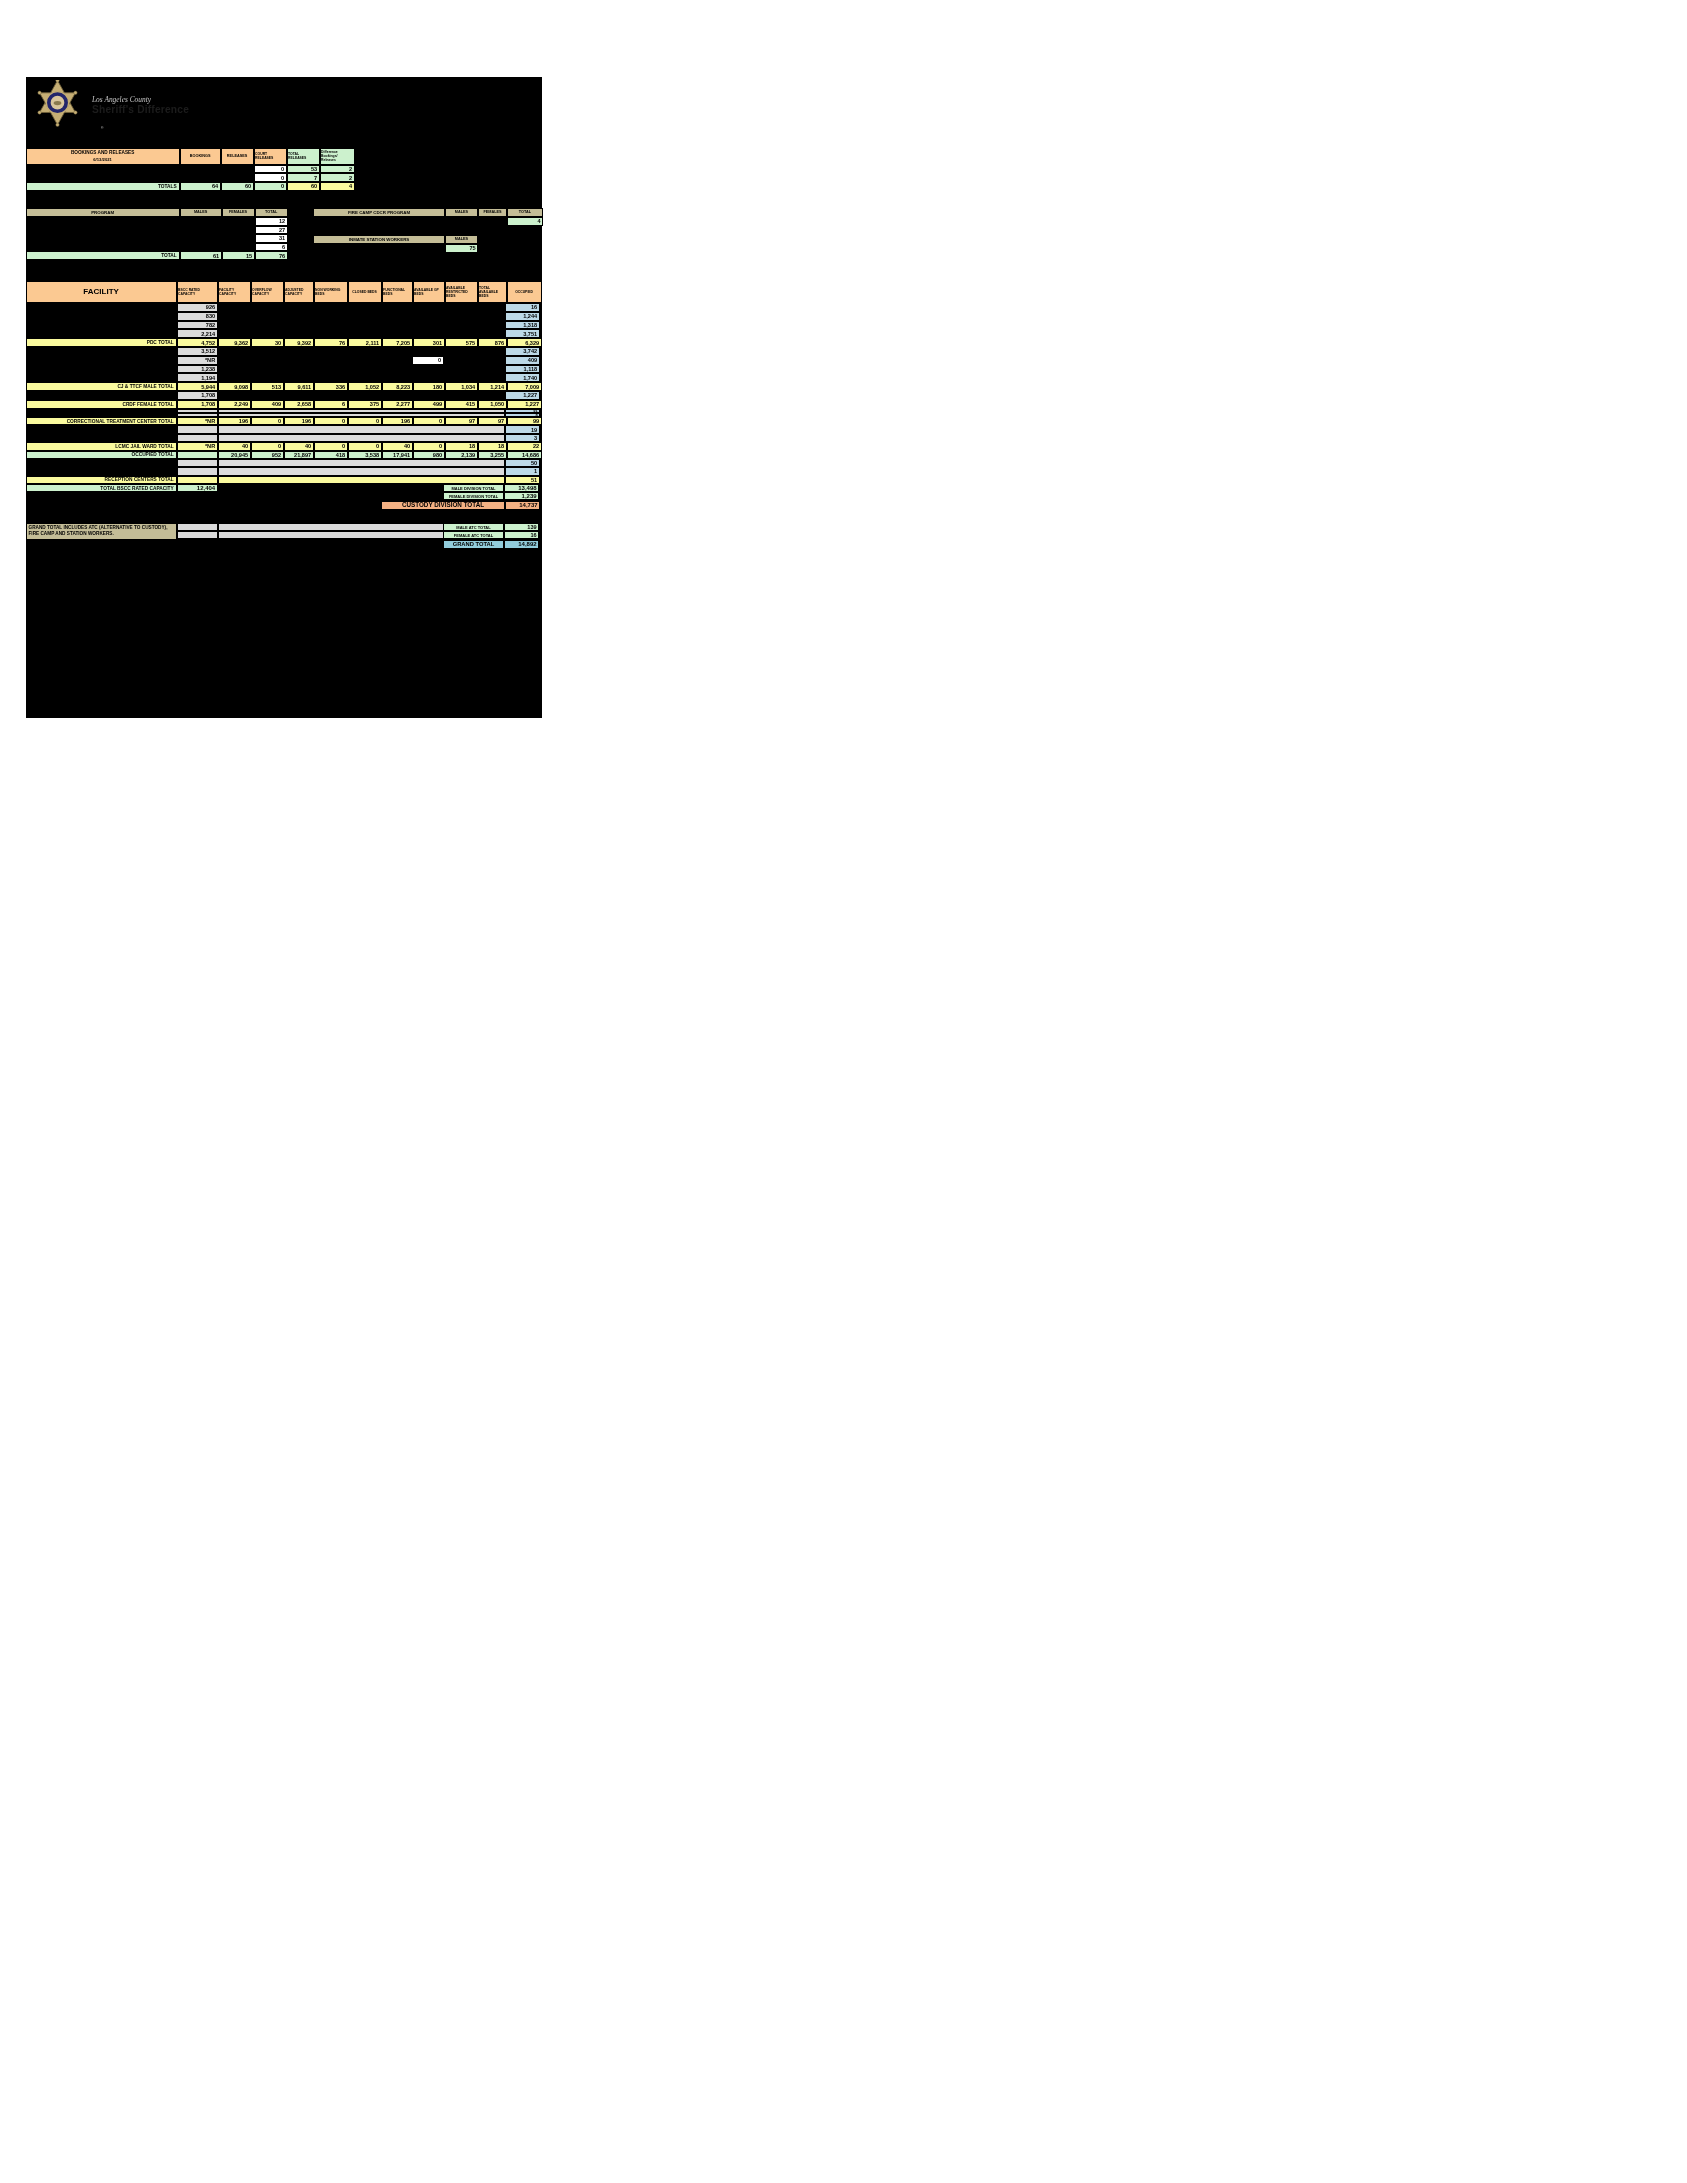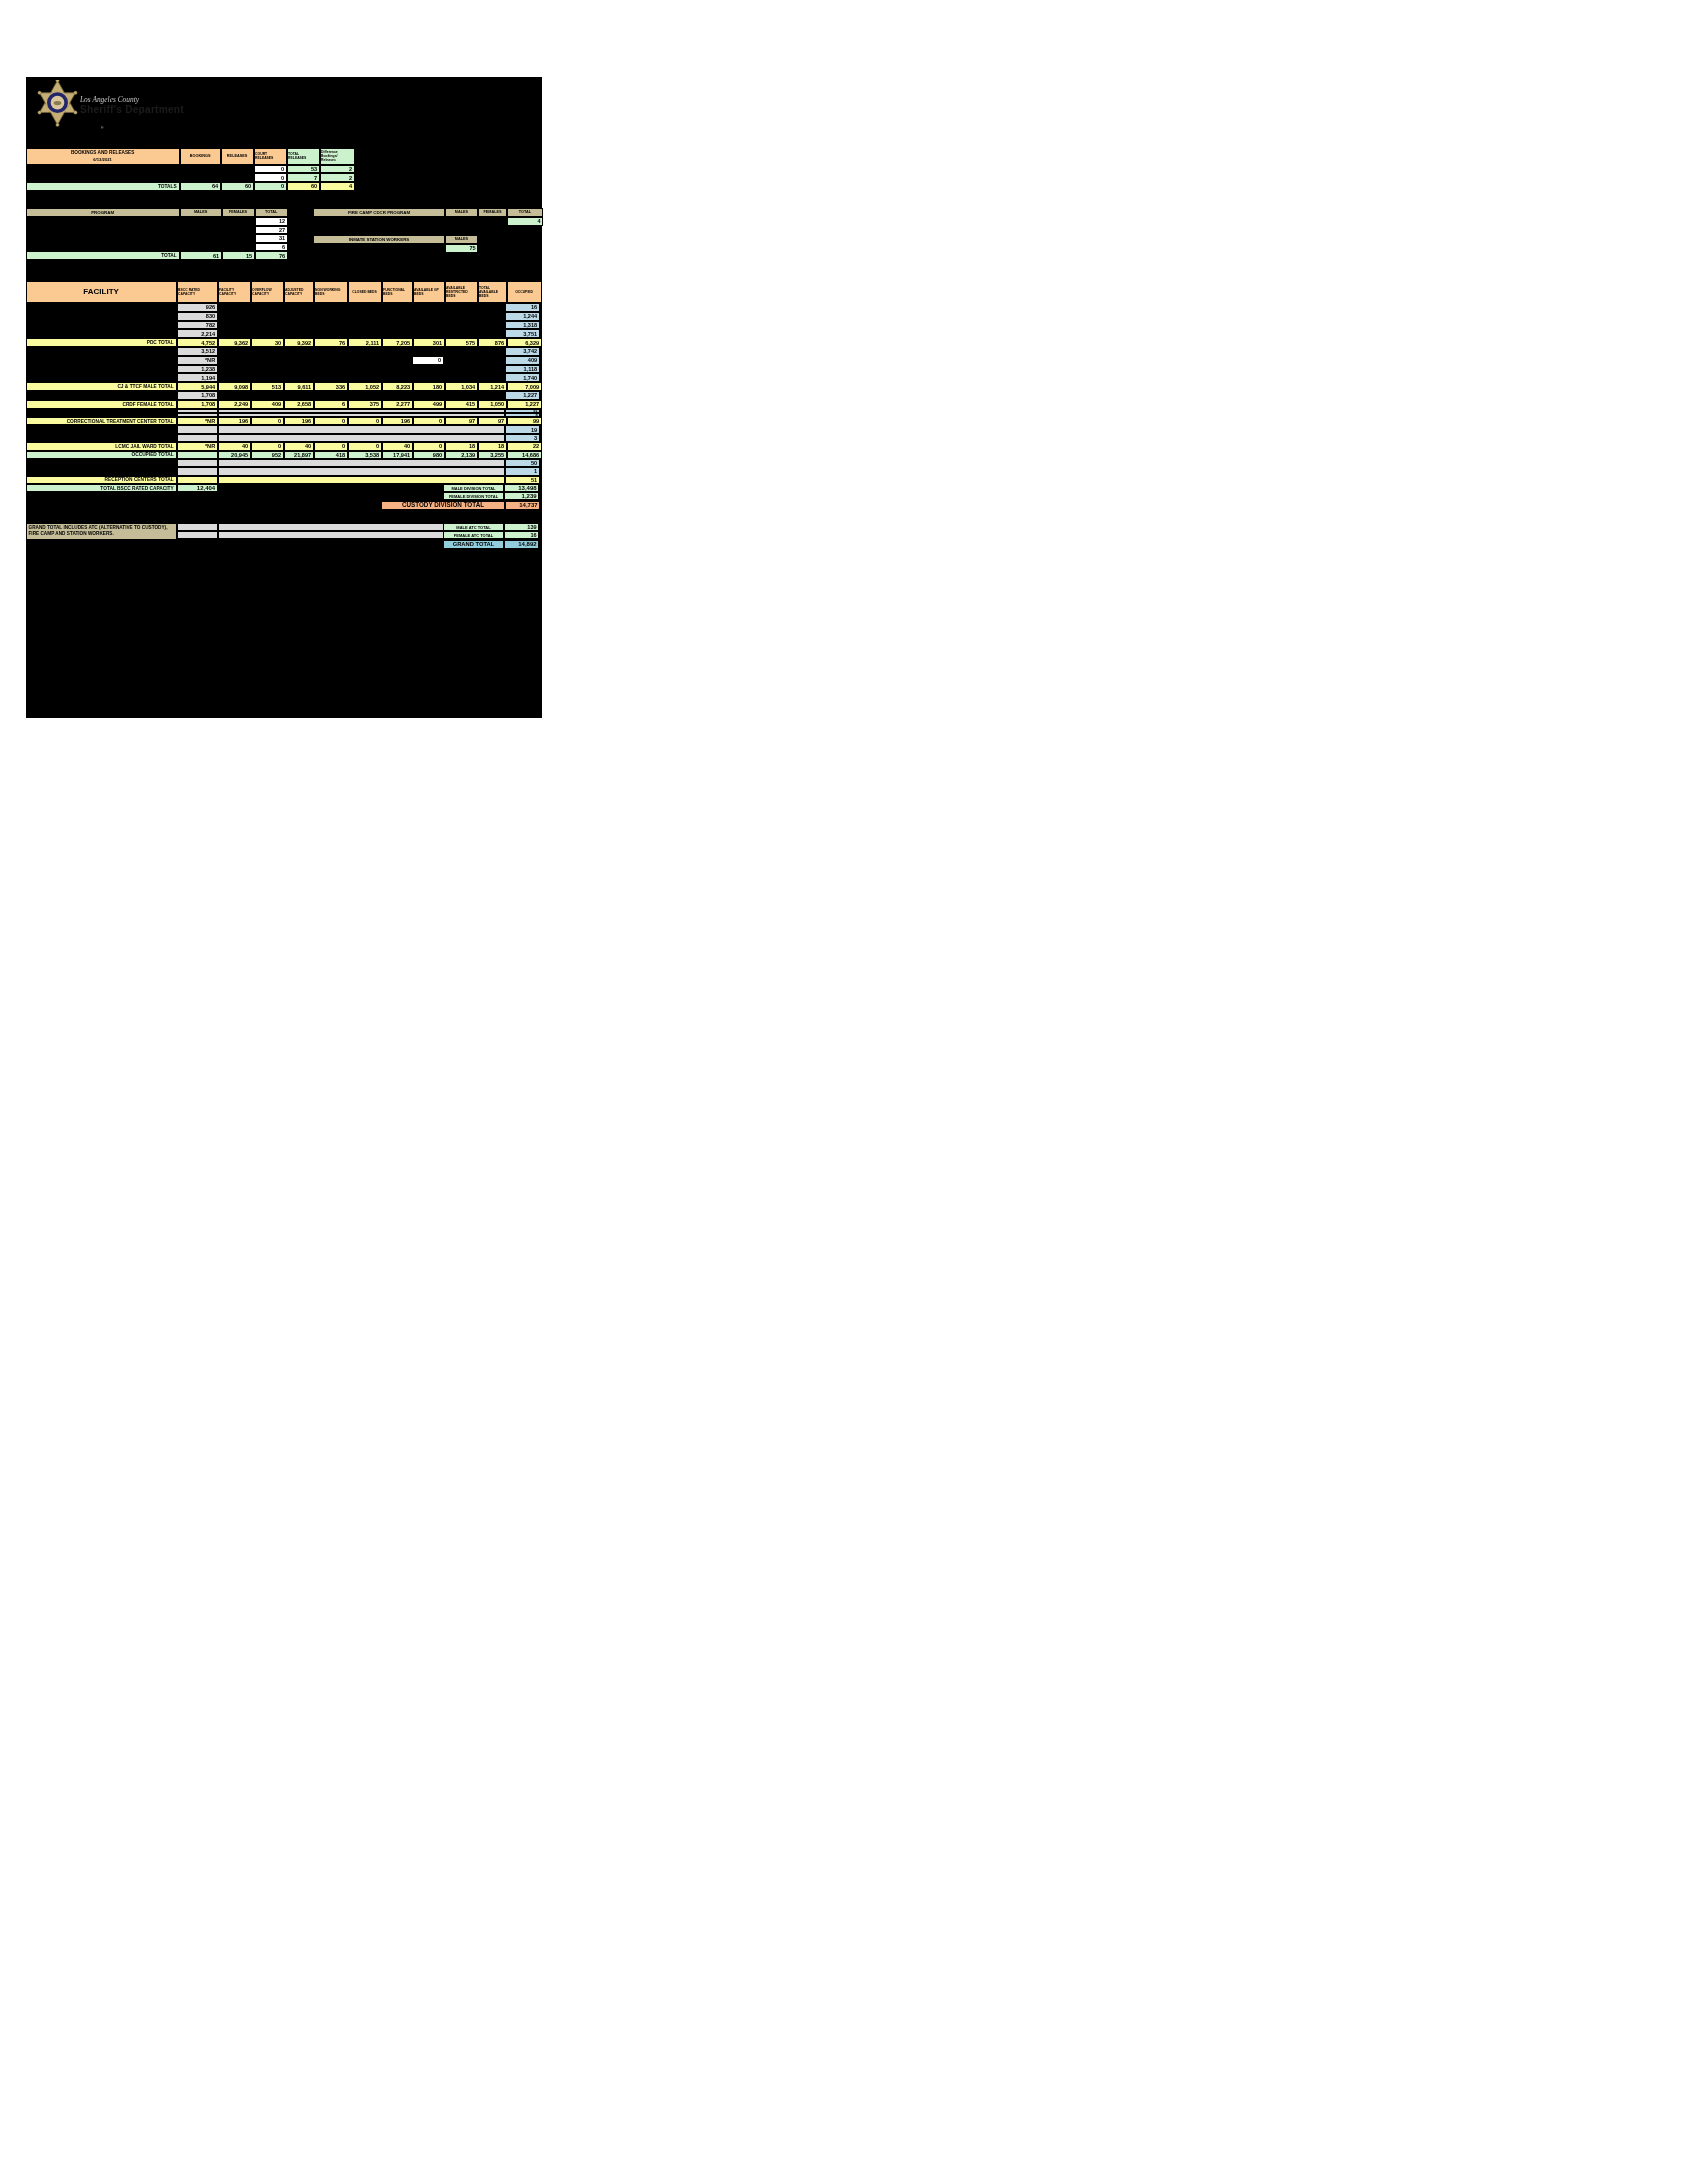--- a/index.html
+++ b/index.html
@@ -34,21 +34,21 @@
   .bw0{width:154px}.bw1{width:41px}.bw2{width:33px}.bw3{width:33px}.bw4{width:33px}.bw5{width:35px}
   
   .pw0{width:154px}.pw1{width:42px}.pw2{width:33px}.pw3{width:33px}
   
   .cw0{width:132px}.cw1{width:33px}.cw2{width:29px}.cw3{width:36px}
   .frow{display:flex;}
   .frow.short .num{font-size:4px;padding-right:0.9px;}
   #facility-rows .c{flex-shrink:0;}
   
   #logo{left:36px;top:80px;display:flex;align-items:center;}
-  #logo-text{margin-left:1px;}
+  #logo-text{margin-left:13px;}
   #logo-county{font-family:"Liberation Serif", serif;font-style:italic;color:#c9c9c9;font-size:7.4px;}
   #logo-dept{font-size:10.2px;font-weight:bold;color:#1c1c1c;letter-spacing:0.2px;}
   #reg-mark{position:absolute;left:65px;top:46px;color:#dddddd;font-size:3.3px;}
 </style>
 </head>
 <body>
 
 <div id="page">
 
   <div id="redaction" class="abs"></div>
@@ -65,21 +65,21 @@
         <circle cx="8" cy="76" r="4" fill="#c5ae74" stroke="#70603a"></circle>
         <circle cx="50" cy="105" r="4" fill="#c5ae74" stroke="#70603a"></circle>
         <circle cx="50" cy="53" r="26" fill="#23266b" stroke="#c5ae74" stroke-width="3"></circle>
         <circle cx="50" cy="53" r="16" fill="#d9c69c"></circle>
         <ellipse cx="50" cy="54" rx="9" ry="5" fill="#8a7a4e"></ellipse>
       </svg>
       <span id="reg-mark">®</span>
     </span>
     <span id="logo-text">
       <div id="logo-county">Los Angeles County</div>
-      <div id="logo-dept">Sheriff's Department</div>
+      <div id="logo-dept">Sheriff's Difference</div>
     </span>
   </div>
 
   <div class="abs" style="left:25.6px;top:148px;">
     <div class="row" style="height:16.7px;">
       <div class="c bw0 bg-orange hdr2" style="flex-direction:column;justify-content:center;">
         <div style="font-size:4.7px;">BOOKINGS AND RELEASES</div>
         <div style="font-size:4.2px;margin-top:1.4px;">6/13/2021</div>
       </div>
       <div class="c bw1 bg-orange hdr2">BOOKINGS</div>

